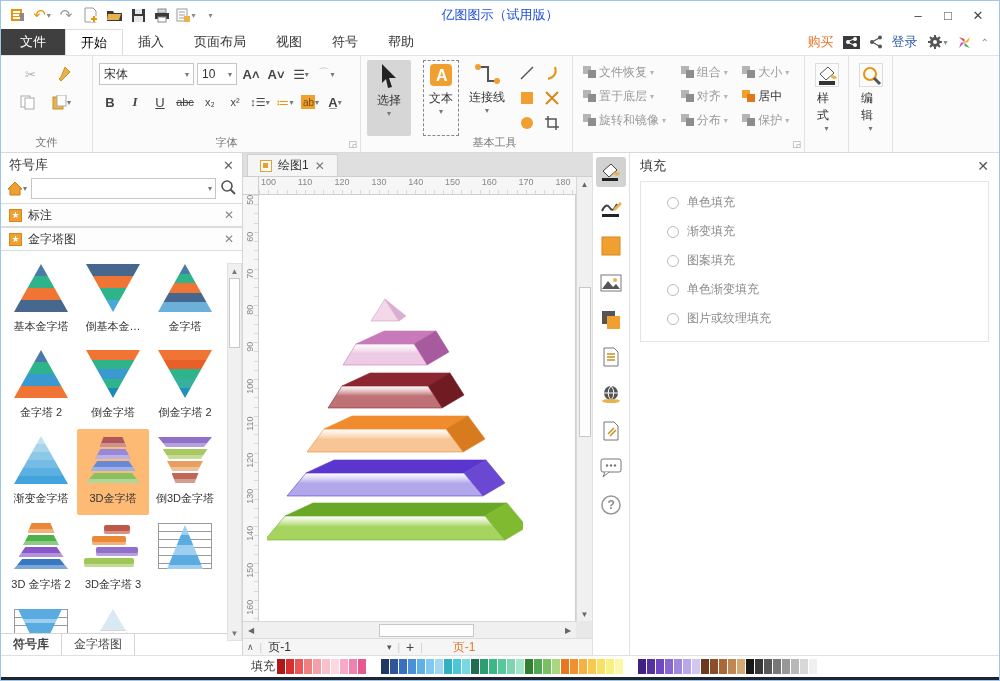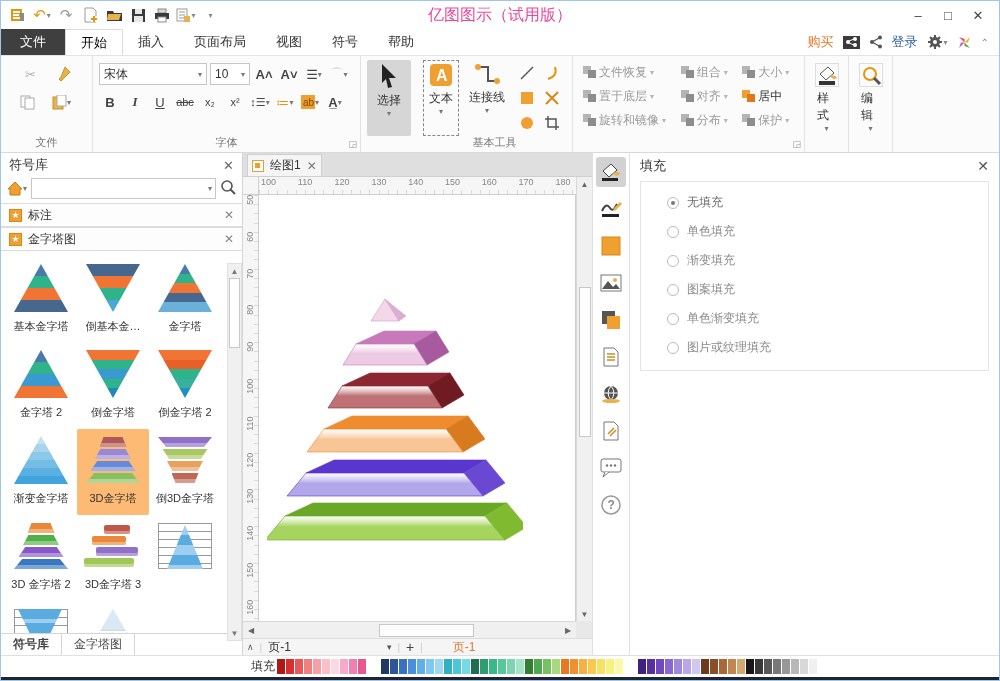--- a/index.html
+++ b/index.html
@@ -7,21 +7,21 @@
   body { font-family:"Liberation Sans","DejaVu Sans",sans-serif; font-size:12px; color:#333;
          background:#fff; border:1px solid #9ec6e8; position:relative; }
 
   
   #titlebar { height:28px; display:flex; align-items:center; padding:0 6px; background:#fff; position:relative; }
   .qa-icon { width:22px; height:20px; display:flex; align-items:center; justify-content:center; margin-right:2px; cursor:pointer; }
   .qa-icon svg { display:block; }
   .orange-glyph { color:#e8940c; font-size:15px; }
   .gray-glyph { color:#999; font-size:15px; }
   .tiny-caret { font-size:8px; color:#888; margin-left:1px; }
-  #window-title { position:absolute; left:0; right:0; text-align:center; font-size:16px; color:#ec4899; pointer-events:none; }
+  #window-title { position:absolute; left:0; right:0; text-align:center; font-size:13px; color:#1d4ed8; pointer-events:none; }
   .win-btns { margin-left:auto; display:flex; z-index:2; }
   .win-btn { width:30px; height:22px; display:flex; align-items:center; justify-content:center; font-size:13px; color:#444; cursor:pointer; }
 
   
   #menubar { height:27px; display:flex; align-items:stretch; background:#fff; border-bottom:1px solid #e3e3e3; }
   #file-menu { width:64px; background:#3f3f3f; color:#fff; display:flex; align-items:center; justify-content:center; font-size:13px; cursor:pointer; }
   .menu-tab { padding:0 15px; display:flex; align-items:center; font-size:13px; color:#333; cursor:pointer; }
   .menu-tab.active { background:#fff; border:1px solid #dcdcdc; border-bottom:none; color:#000; }
   #menu-right { margin-left:auto; display:flex; align-items:center; gap:9px; padding-right:10px; }
   #buy-link { color:#e8772c; font-size:13px; cursor:pointer; }
@@ -71,21 +71,21 @@
   #sym-scroll .arr { height:14px; display:flex; align-items:center; justify-content:center; font-size:8px; color:#777; cursor:pointer; width:100%; }
   #sym-thumb { width:11px; height:70px; background:#fff; border:1px solid #c8c8c8; cursor:pointer; }
   #sym-scroll .spacer { flex:1; }
   #sidebar-tabs { height:22px; display:flex; border-top:1px solid #d5d5d5; }
   .sb-tab { padding:0 12px; display:flex; align-items:center; font-size:12px; color:#444; border-right:1px solid #d5d5d5; cursor:pointer; }
   .sb-tab.active { background:#fff; font-weight:bold; }
 
   
   #canvas-col { flex:1; display:flex; flex-direction:column; background:#e8e8e8; position:relative; min-width:0; }
   #doc-tabbar { height:24px; background:#dfdfdf; display:flex; align-items:flex-end; border-bottom:1px solid #cfcfcf; }
-  #doc-tab { background:#f5f5f5; border:1px solid #cfcfcf; border-bottom:none; height:22px; display:flex; align-items:center; gap:6px; padding:0 4px; margin-left:4px; font-size:12px; cursor:pointer; }
+  #doc-tab { background:#f5f5f5; border:1px solid #cfcfcf; border-bottom:none; height:22px; display:flex; align-items:center; gap:6px; padding:0 12px; margin-left:4px; font-size:12px; cursor:pointer; }
   #doc-tab .dicon { width:12px; height:12px; border:1px solid #e8a030; background:#fff; position:relative; }
   #doc-tab .dicon::after{ content:""; position:absolute; left:2px; top:2px; width:5px; height:5px; background:#e8a030; }
   #ruler-corner { position:absolute; left:0; top:24px; width:16px; height:18px; background:#f6f6f6; border-right:1px solid #cfcfcf; border-bottom:1px solid #cfcfcf; z-index:3; }
   #h-ruler { position:absolute; left:16px; right:16px; top:24px; height:18px; background:#f6f6f6; border-bottom:1px solid #cfcfcf; display:flex; z-index:2; overflow:hidden;
              background-image:repeating-linear-gradient(to right, #d8d8d8 0 1px, transparent 1px 9.2px); background-position:0 bottom; background-size:100% 4px; background-repeat:repeat-x; }
   .h-num { flex:0 0 36.8px; font-size:9px; color:#888; padding-left:2px; }
   #v-ruler { position:absolute; left:0; top:42px; bottom:34px; width:16px; background:#f6f6f6; border-right:1px solid #cfcfcf; z-index:2; overflow:hidden;
              background-image:repeating-linear-gradient(to bottom, #d8d8d8 0 1px, transparent 1px 9.2px); background-position:right 0; background-size:4px 100%; background-repeat:repeat-y; }
   .v-num { height:36.8px; font-size:9px; color:#888; writing-mode:vertical-rl; transform:rotate(180deg); display:flex; justify-content:flex-end; padding-top:2px; margin-left:2px; }
   #canvas-white { position:absolute; left:16px; top:42px; right:16px; bottom:34px; background:#fff; border-right:1px solid #d0d0d0; overflow:hidden; }
@@ -272,21 +272,21 @@
             <rect x="5" y="0" width="9" height="11" fill="#fff" stroke="#aaa"></rect>
           </svg>
           <span class="caret">▾</span>
       </span>
     </div>
     <div class="rgroup-label">文件</div>
   </div>
 
   <div class="rgroup" style="width:268px;">
     <div class="rrow">
-      <div class="combo" style="width:108px;">
+      <div class="combo" style="width:95px;">
         <span style="flex:1;">宋体</span>
           <span class="caret">▾</span>
       </div>
       <div class="combo" style="width:40px;">
         <span style="flex:1;">10</span>
           <span class="caret">▾</span>
       </div>
       <span class="sbtn" style="font-weight:bold;">A˄</span>
       <span class="sbtn" style="font-weight:bold;">A˅</span>
       <span class="sbtn">☰<span class="caret">▾</span></span>
@@ -789,24 +789,20 @@
         </svg>
     </span>
   </div>
 
   <div id="fill-panel">
     <div id="fill-header">
       <span>填充</span>
       <span class="x">✕</span>
     </div>
     <div id="fill-box">
-        <div class="fill-opt selected">
-          <span class="radio"></span>
-          <span class="olabel">无填充</span>
-        </div>
         <div class="fill-opt">
           <span class="radio"></span>
           <span class="olabel">单色填充</span>
         </div>
         <div class="fill-opt">
           <span class="radio"></span>
           <span class="olabel">渐变填充</span>
         </div>
         <div class="fill-opt">
           <span class="radio"></span>

